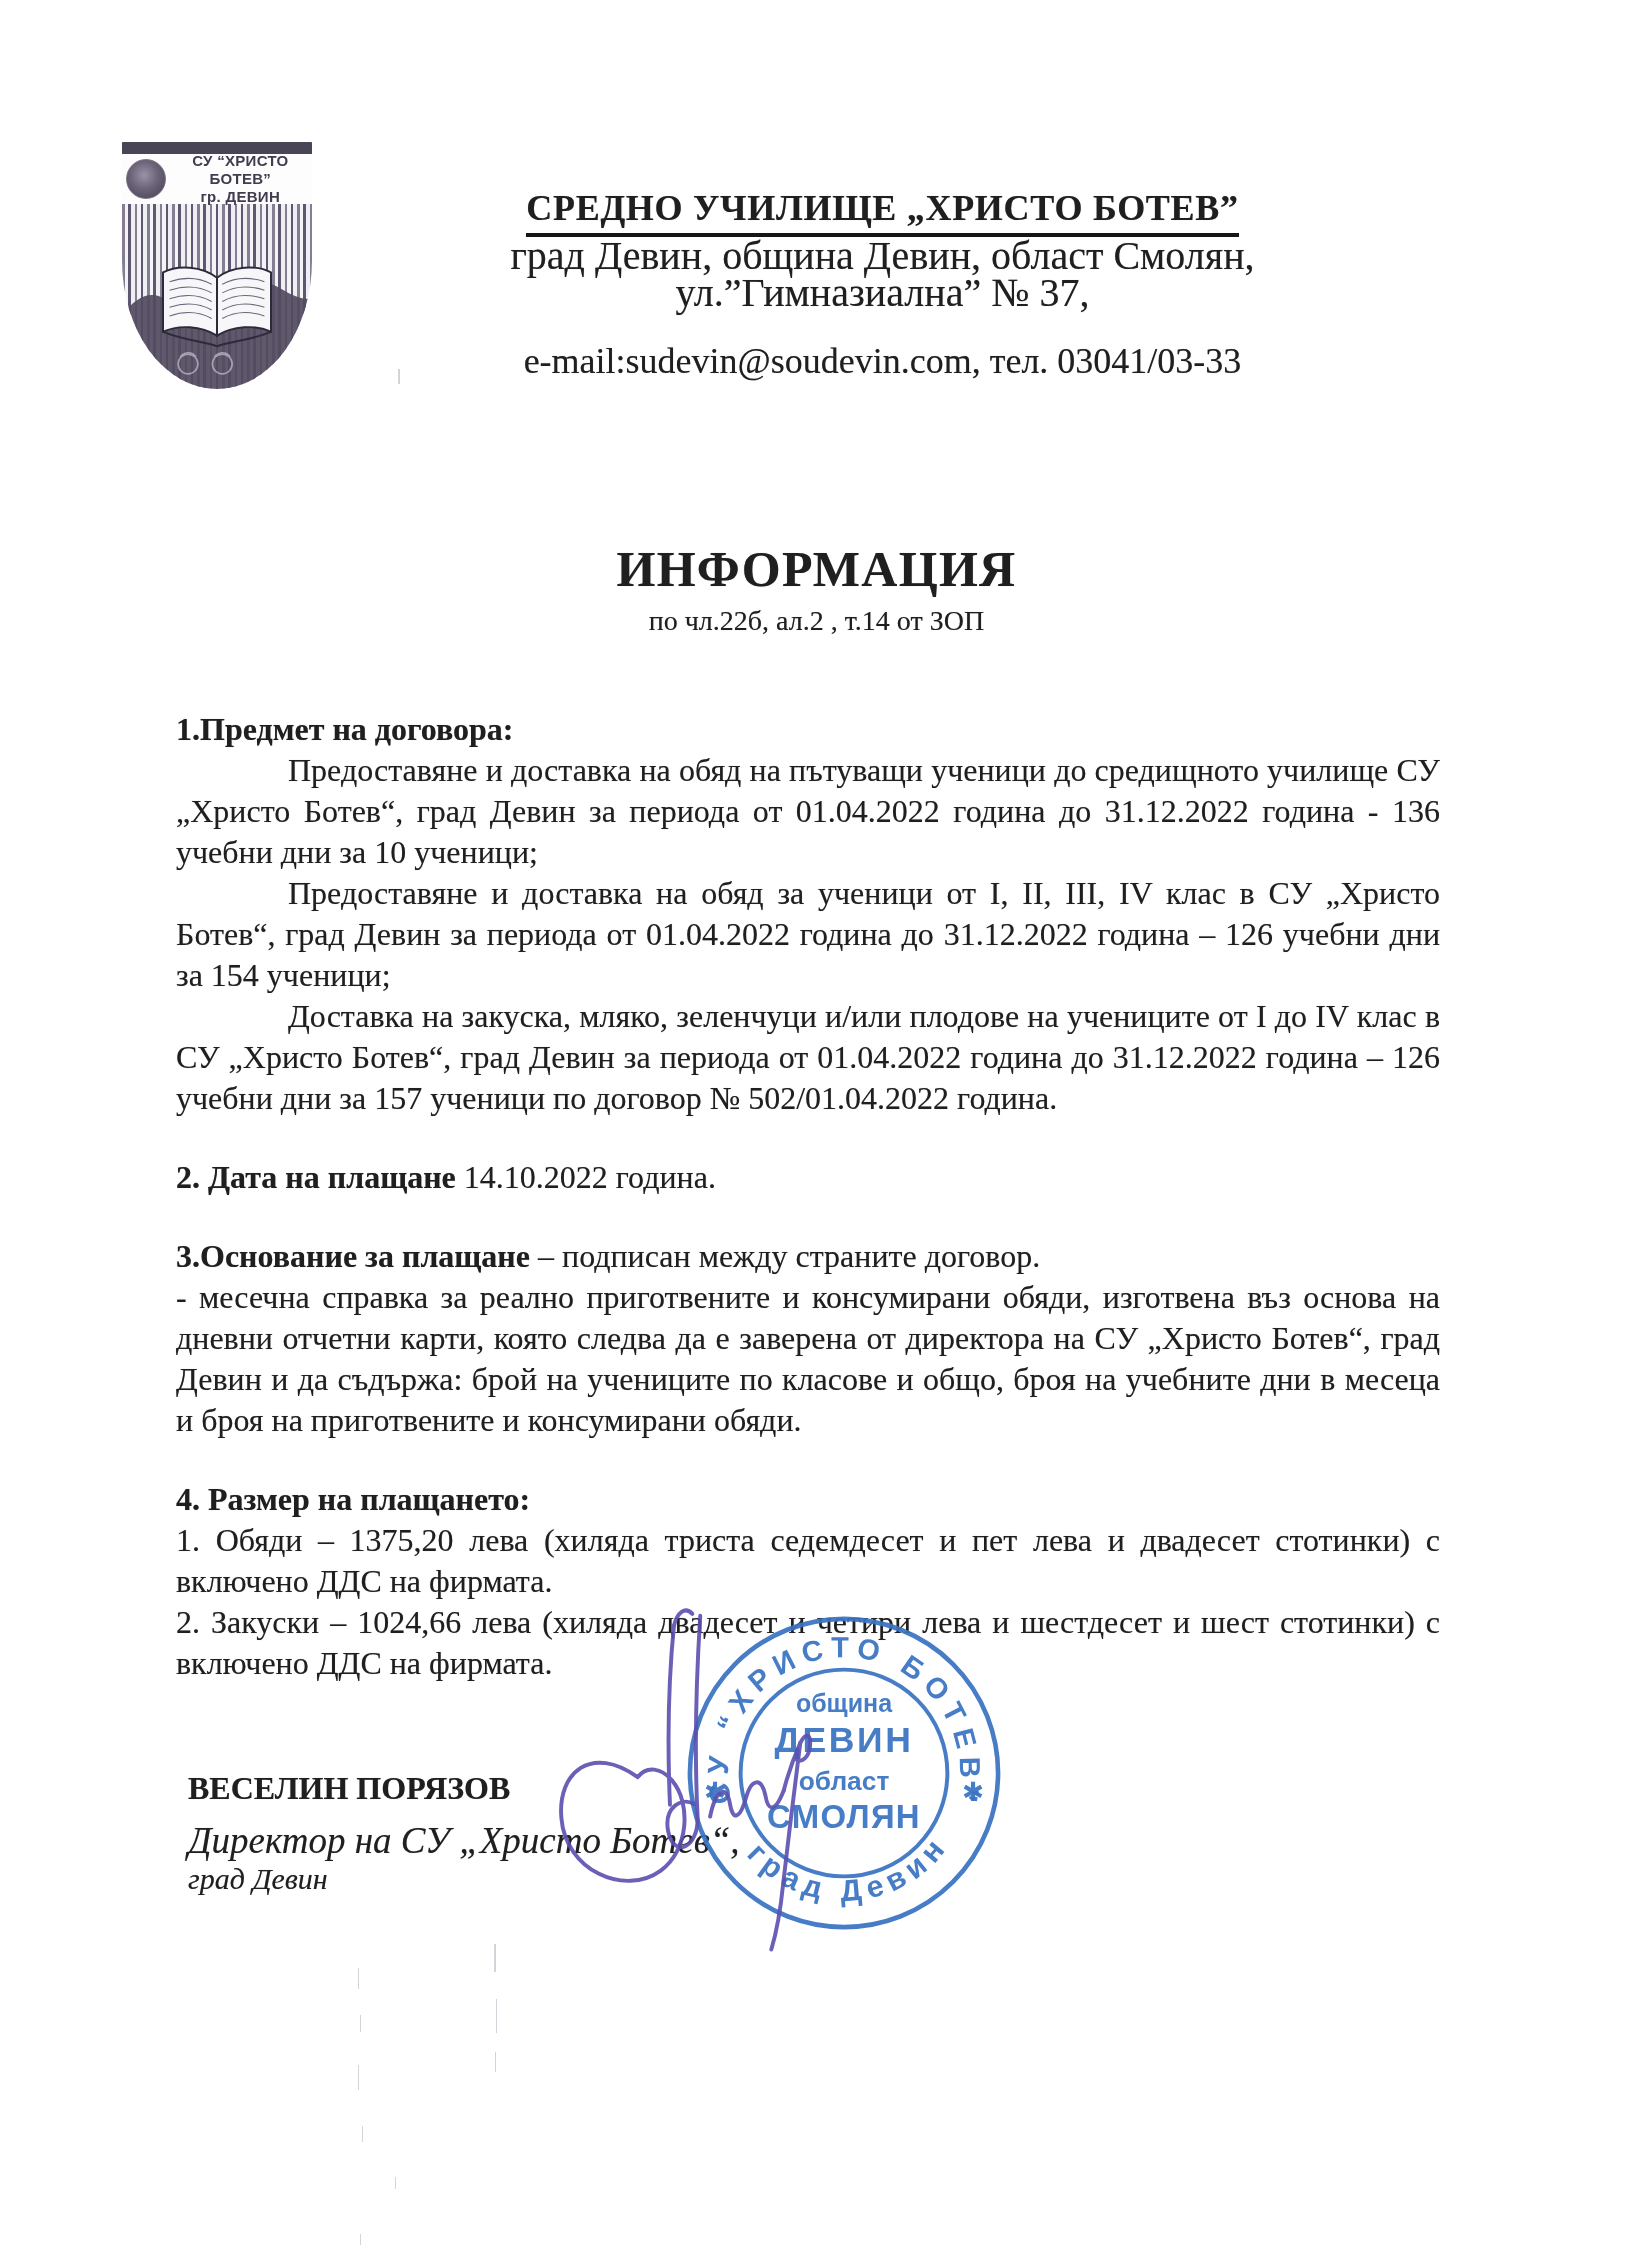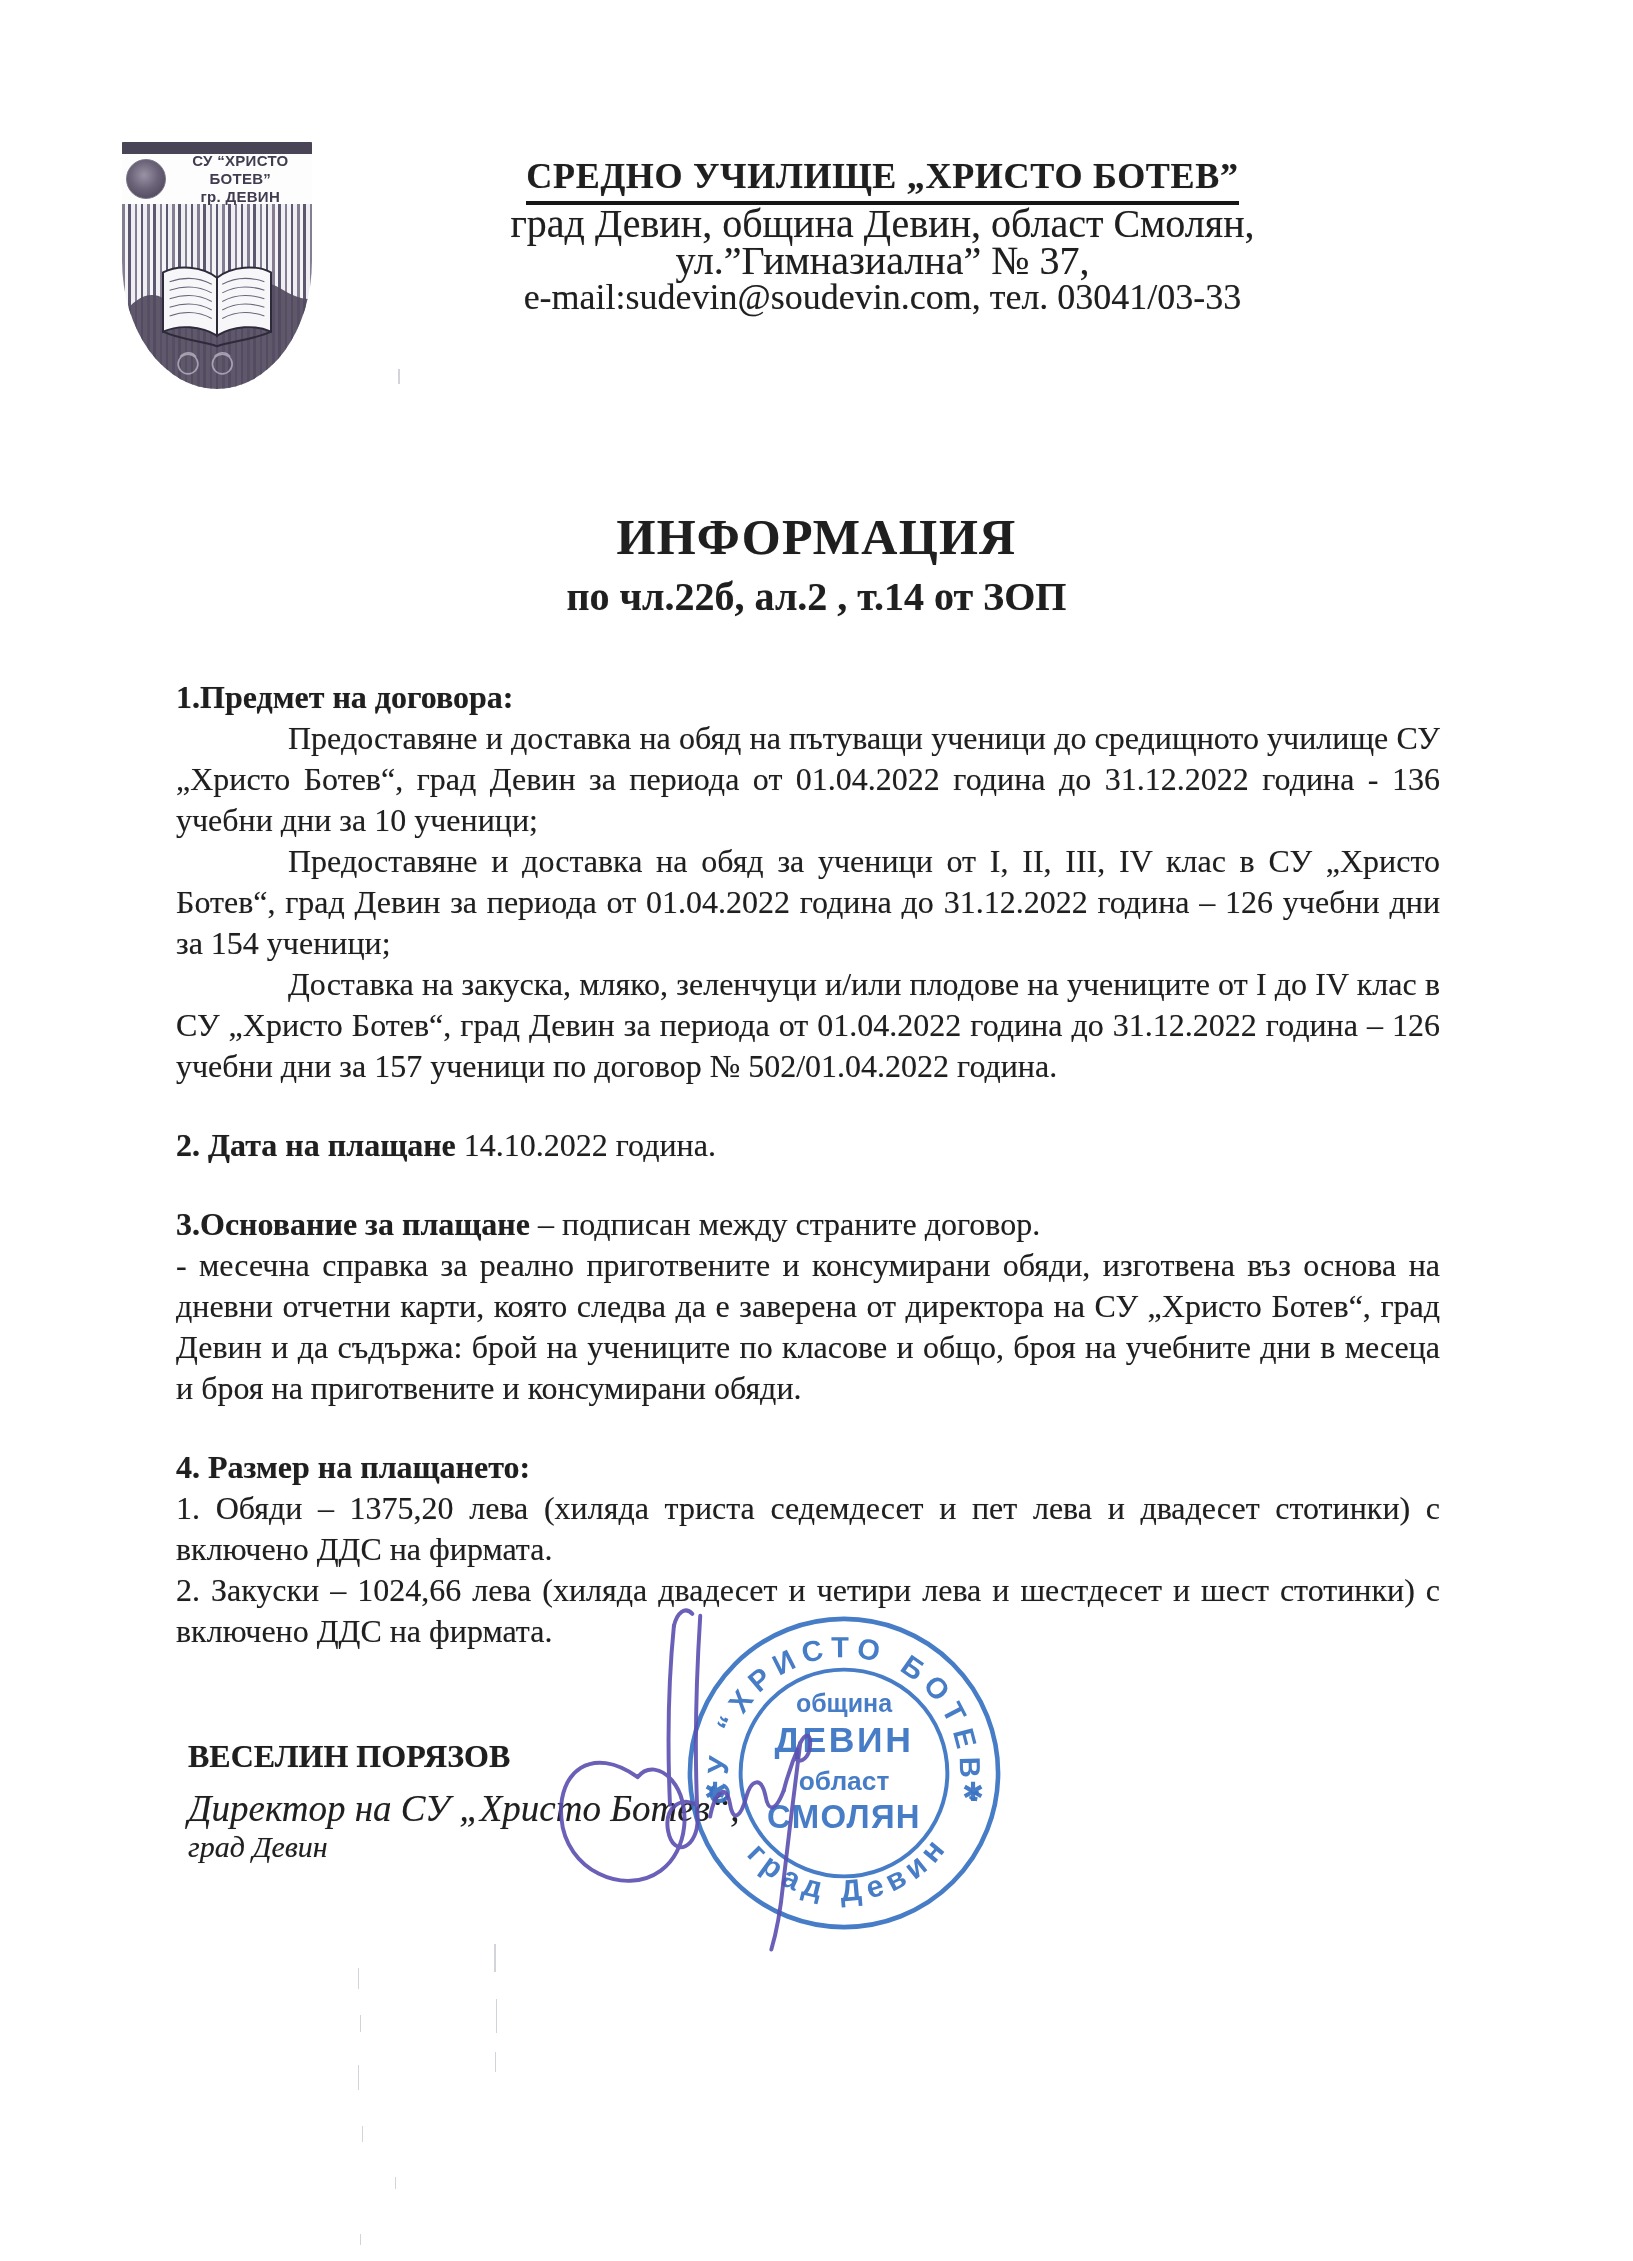--- a/index.html
+++ b/index.html
@@ -4,21 +4,21 @@
 <style>
   html,body{margin:0;padding:0;background:#ffffff;}
   .page{
     position:relative;
     width:1464px;height:2261px;
     background:#ffffff;
     font-family:"Liberation Serif","DejaVu Serif",serif;
     color:#1f1f1f;
     overflow:hidden;
   }
-  .txt-soft{ text-shadow:0 0 0.7px rgba(25,25,25,.45); }
+  .txt-soft{ text-shadow:0 0 0.7px rgba(25,25,25,.45);margin-top:32px; }
 
   
   .logo{ position:absolute; left:122px; top:142px; width:190px; height:247px; }
   .logo-shield{
     position:relative; width:100%; height:100%; overflow:hidden;
     border-radius:1.3px 1.3px 50% 50% / 1.3px 1.3px 52% 52%;
     background:repeating-linear-gradient(90deg,
       #857e93 0 2.6px, #f4f3f6 2.6px 6px, #5e5770 6px 8.6px, #efeef2 8.6px 12.5px);
   }
   .logo-topband{ position:absolute; left:0; top:0; width:100%; height:12px; background:#4a4457; }
@@ -43,21 +43,21 @@
   .org-name{
     display:inline-block; font-weight:bold; font-size:36px; letter-spacing:0.7px;
     border-bottom:4.6px solid #161616; padding-bottom:4px; line-height:1.1;
   }
   .org-address{ font-size:40px; margin-top:0; line-height:37px; }
   .org-contact{ font-size:36px; line-height:37px; }
 
   
   .doc-title{ position:absolute; left:0; top:508px; width:1633px; text-align:center; }
   .doc-title-main{ font-size:50px; font-weight:bold; letter-spacing:1.3px; }
-  .doc-title-sub{ font-size:40px; font-weight:bold; margin-top:6.6px; }
+  .doc-title-sub{ font-size:28px; font-weight:normal; margin-top:6.6px; }
 
   
   .content{
     position:absolute; left:176px; top:677px; width:1264px;
     font-size:32px; line-height:41px; text-align:justify;
   }
   .content p{ margin:0; }
   .content .indent{ text-indent:112px; }
   .sec-h{ font-weight:bold; }
   .sec-gap{ margin-top:38px !important; }

